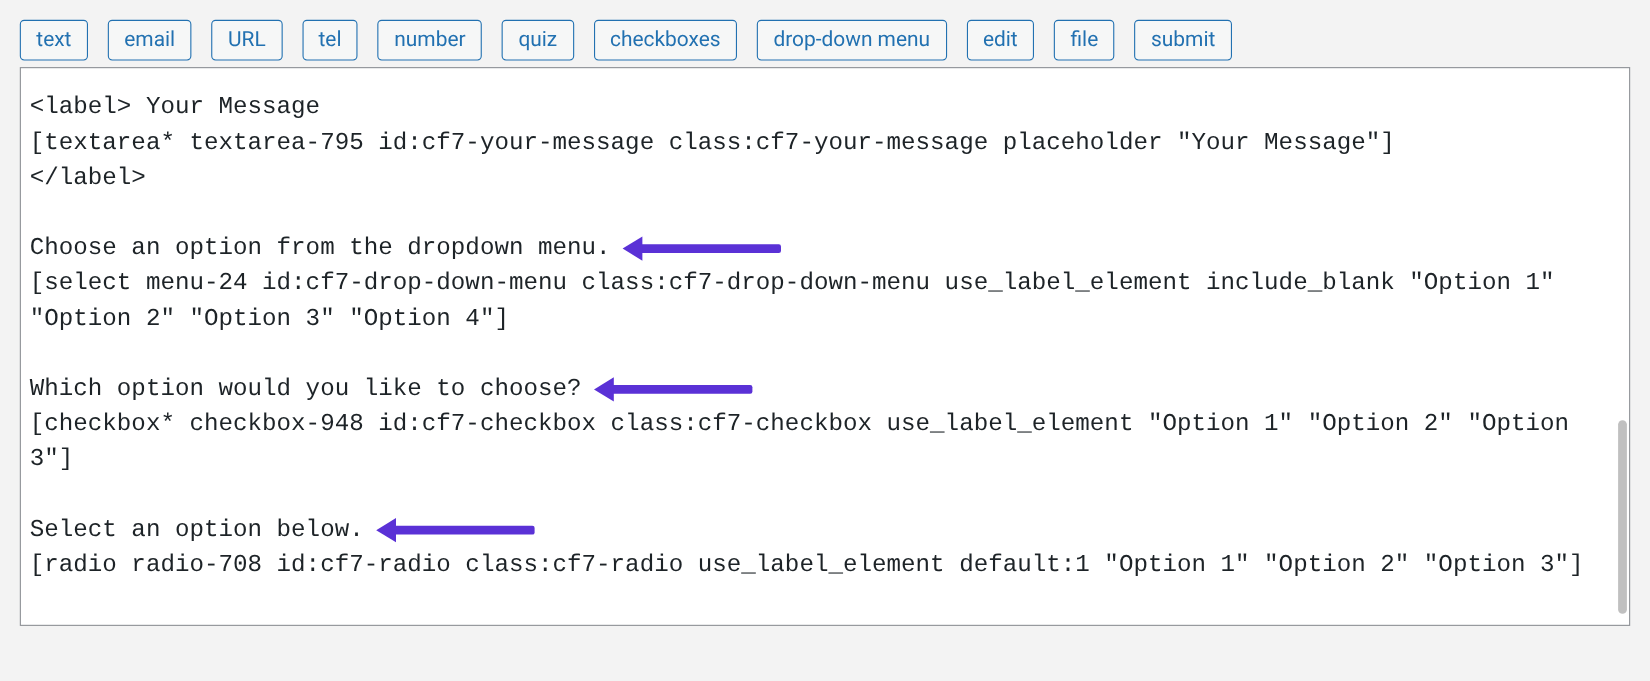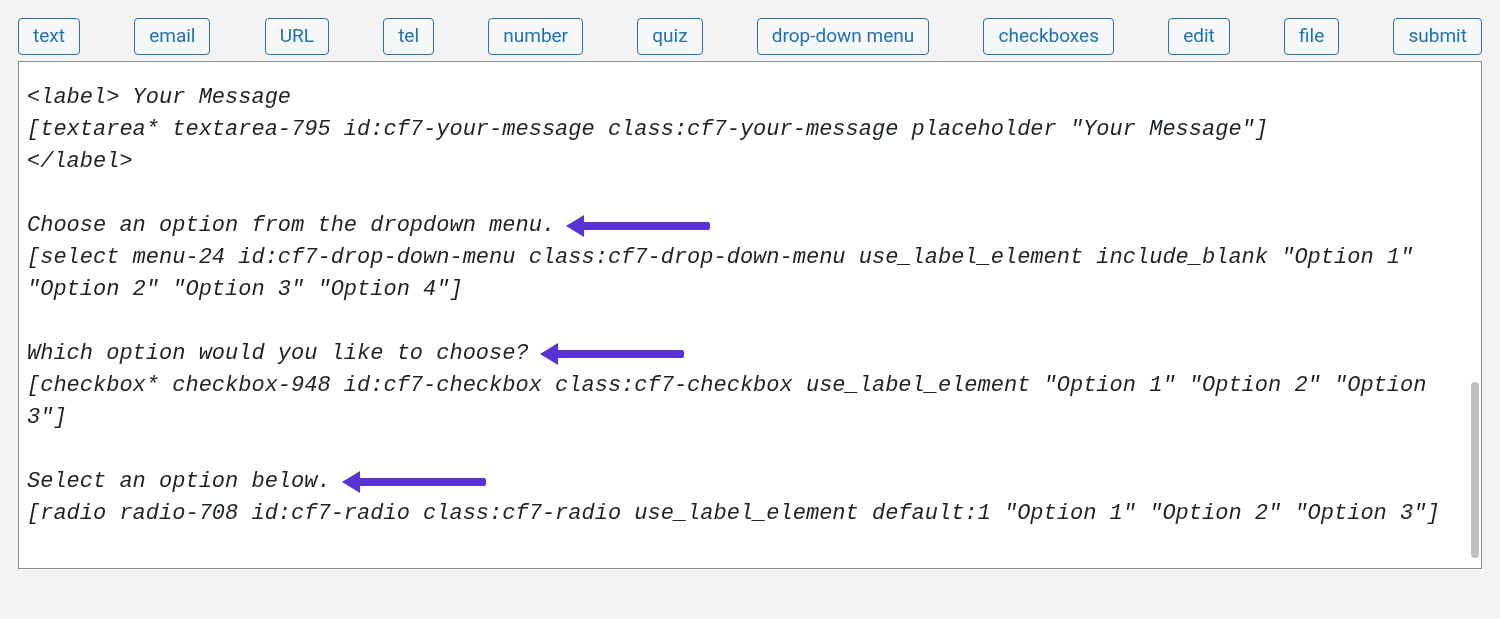--- a/index.html
+++ b/index.html
@@ -23,21 +23,20 @@
   }
   .intro a {
     color: #2271b1;
     text-decoration: underline;
   }
   .tag-row {
     display: flex;
     flex-wrap: wrap;
     gap: 18px;
     margin-bottom: 0;
-    justify-content: space-between;
   }
   .tag-btn {
     background: #f6f7f7;
     border: 1px solid #2271b1;
     color: #2271b1;
     border-radius: 4px;
     padding: 6px 14px;
     font-size: 19px;
     line-height: 1.2;
     cursor: pointer;
@@ -52,21 +51,20 @@
     box-sizing: border-box;
     height: 508px;
     overflow: hidden;
   }
   .editor {
     font-family: "SFMono-Regular", Consolas, "Liberation Mono", Menlo, monospace;
     font-size: 22px;
     line-height: 32px;
     white-space: pre-wrap;
     word-break: break-word;
-    font-style: italic;
   }
   
   .arrow {
     position: absolute;
     height: 8px;
     background: #5a31d6;
     border-radius: 2px;
   }
   .arrow::before {
     content: "";
@@ -96,22 +94,22 @@
 <div class="page">
 
 
   <div class="tag-row">
     <button class="tag-btn">text</button>
     <button class="tag-btn">email</button>
     <button class="tag-btn">URL</button>
     <button class="tag-btn">tel</button>
     <button class="tag-btn">number</button>
     <button class="tag-btn">quiz</button>
+    <button class="tag-btn">checkboxes</button>
     <button class="tag-btn">drop-down menu</button>
-    <button class="tag-btn">checkboxes</button>
     <button class="tag-btn">edit</button>
     <button class="tag-btn">file</button>
     <button class="tag-btn">submit</button>
   </div>
 
   <div class="editor-wrap">
     <div class="editor" id="editor">&lt;label&gt; Your Message
 [textarea* textarea-795 id:cf7-your-message class:cf7-your-message placeholder "Your Message"]
 &lt;/label&gt;
 

